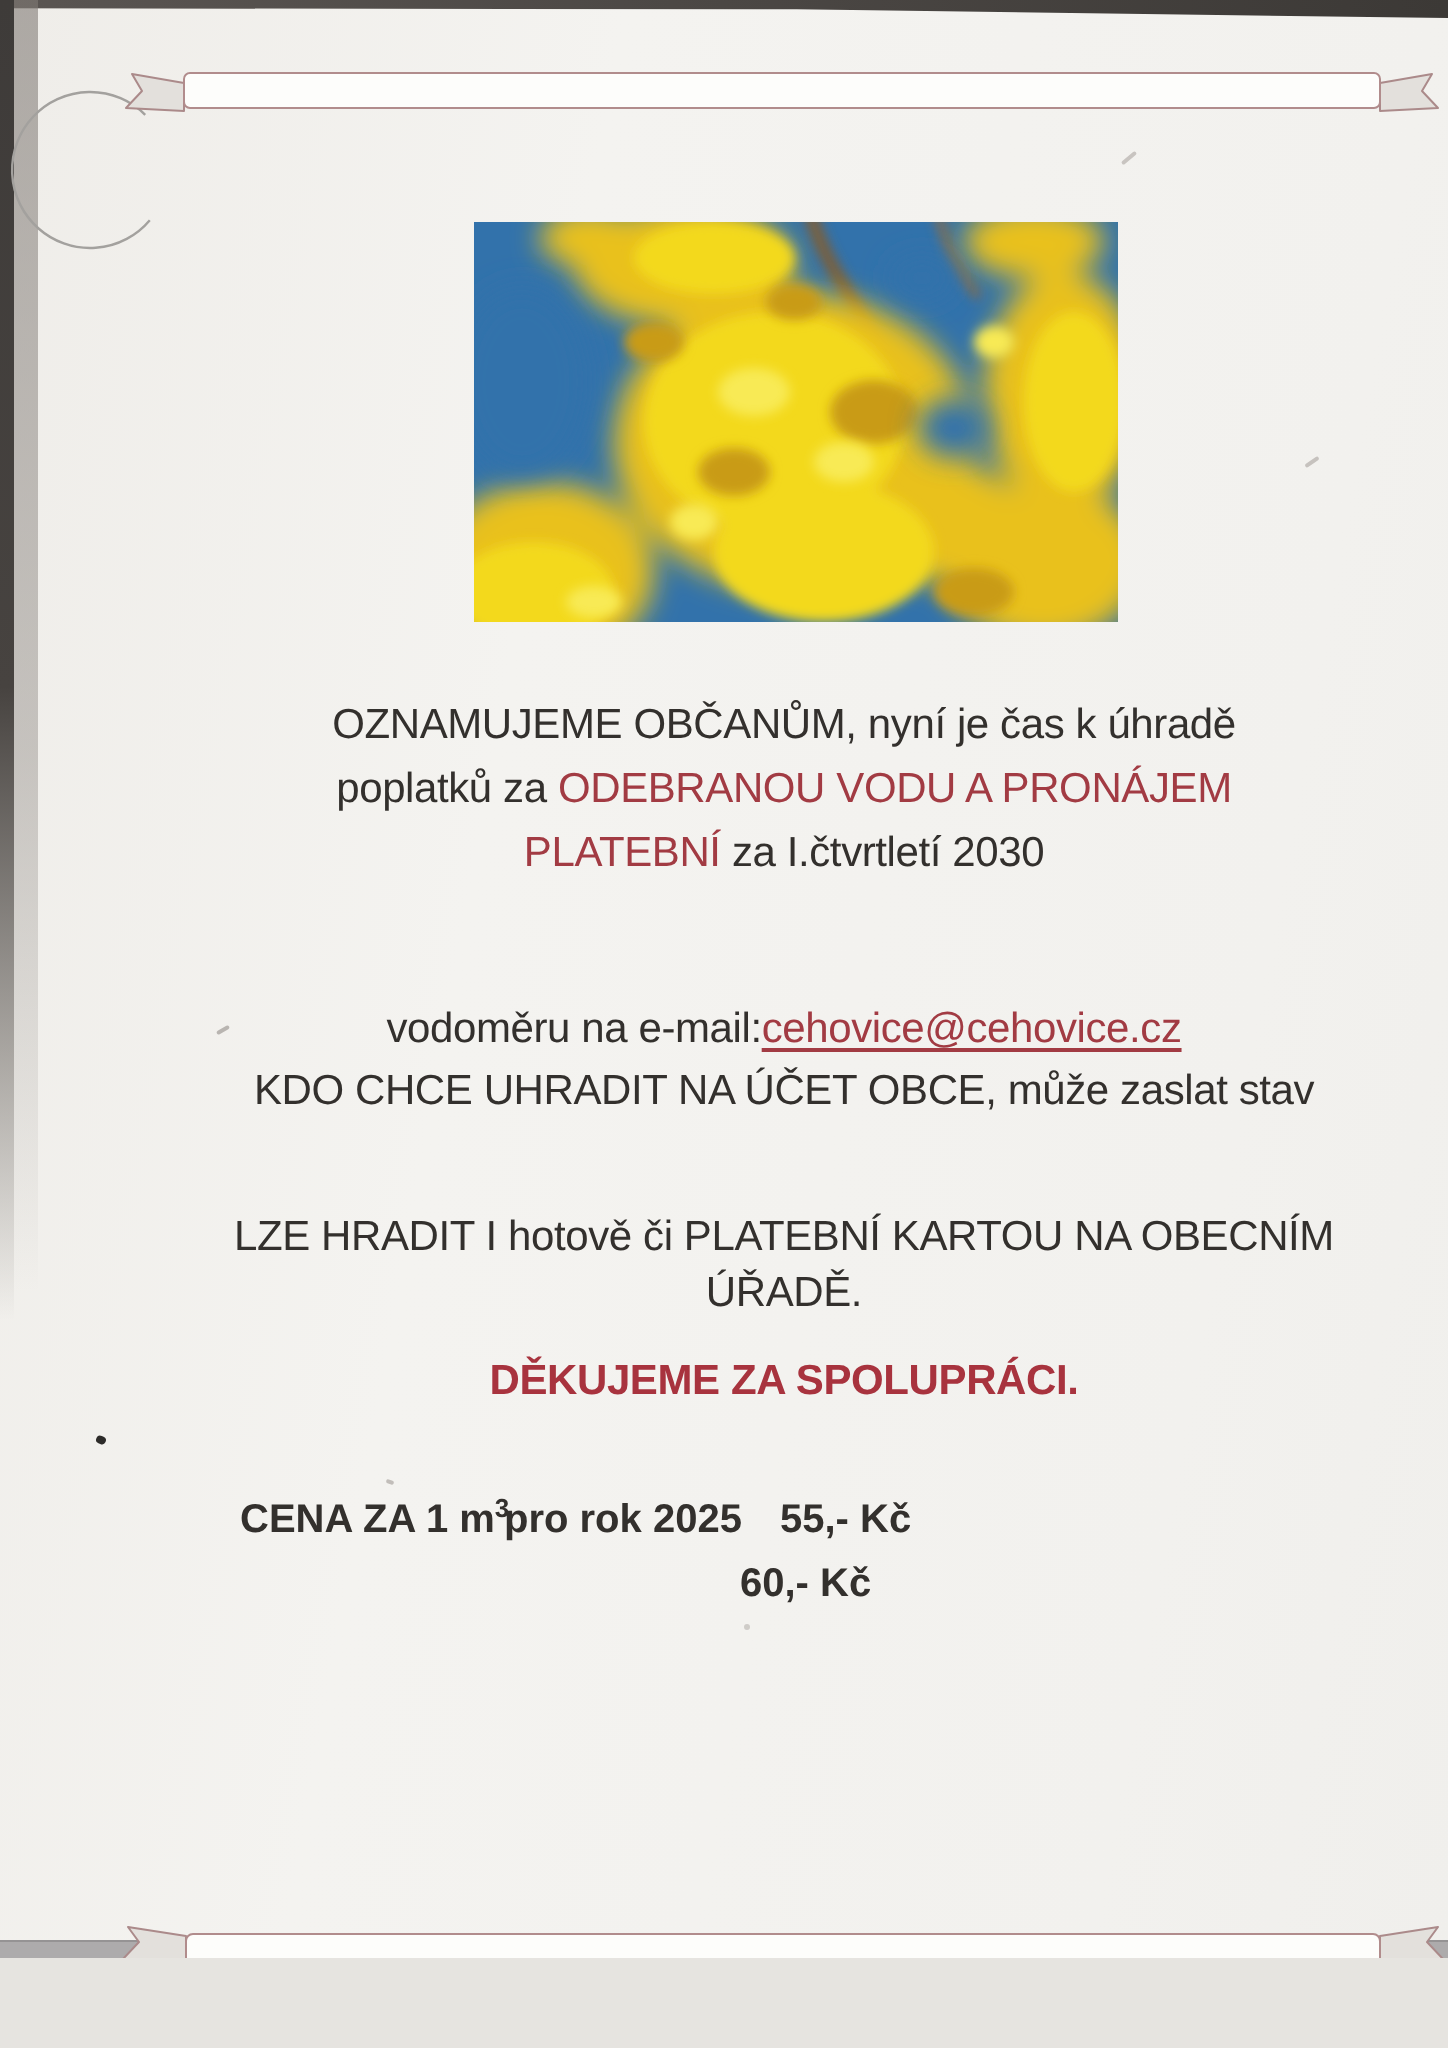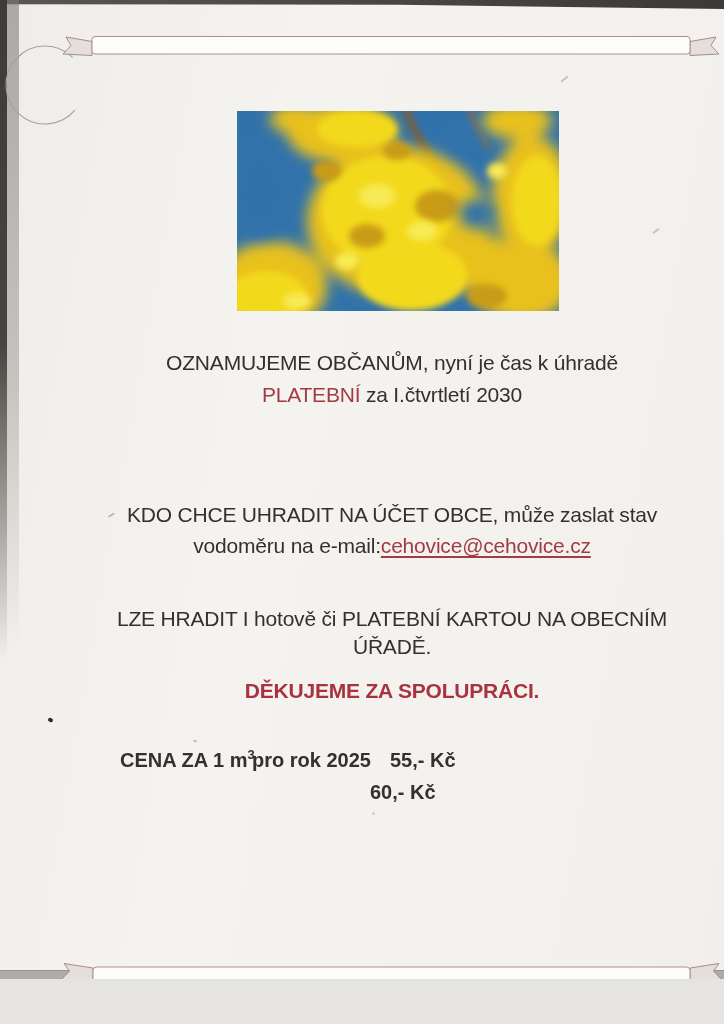--- a/index.html
+++ b/index.html
@@ -102,26 +102,27 @@
       <g fill="#3272ab" filter="url(#b1)">
         <ellipse cx="24" cy="80" rx="34" ry="48"></ellipse>
         <ellipse cx="240" cy="103" rx="18" ry="15"></ellipse>
         <ellipse cx="224" cy="28" rx="16" ry="11"></ellipse>
       </g>
     </svg>
   </div>
 
   <div class="t" style="top:347px">
     <div>OZNAMUJEME OBČANŮM, nyní je čas k úhradě</div>
+    <div><span>poplatků za </span><span class="red">ODEBRANOU VODU A PRONÁJEM</span></div>
     <div><span class="red">PLATEBNÍ</span><span> za I.čtvrtletí 2030</span></div>
   </div>
 
   <div class="t" style="top:499px;line-height:31px">
+    <div><span>vodoměru na e-mail:</span><span class="email">cehovice@cehovice.cz</span></div>
     <div>KDO CHCE UHRADIT NA ÚČET OBCE, může zaslat stav</div>
-    <div><span>vodoměru na e-mail:</span><span class="email">cehovice@cehovice.cz</span></div>
   </div>
 
 
   <div class="t thanks" style="top:675px">DĚKUJEME ZA SPOLUPRÁCI.</div>
 
   <div class="t" style="top:605px;line-height:28px">
     <div>LZE HRADIT I hotově či PLATEBNÍ KARTOU NA OBECNÍM</div>
     <div>ÚŘADĚ.</div>
   </div>
 

